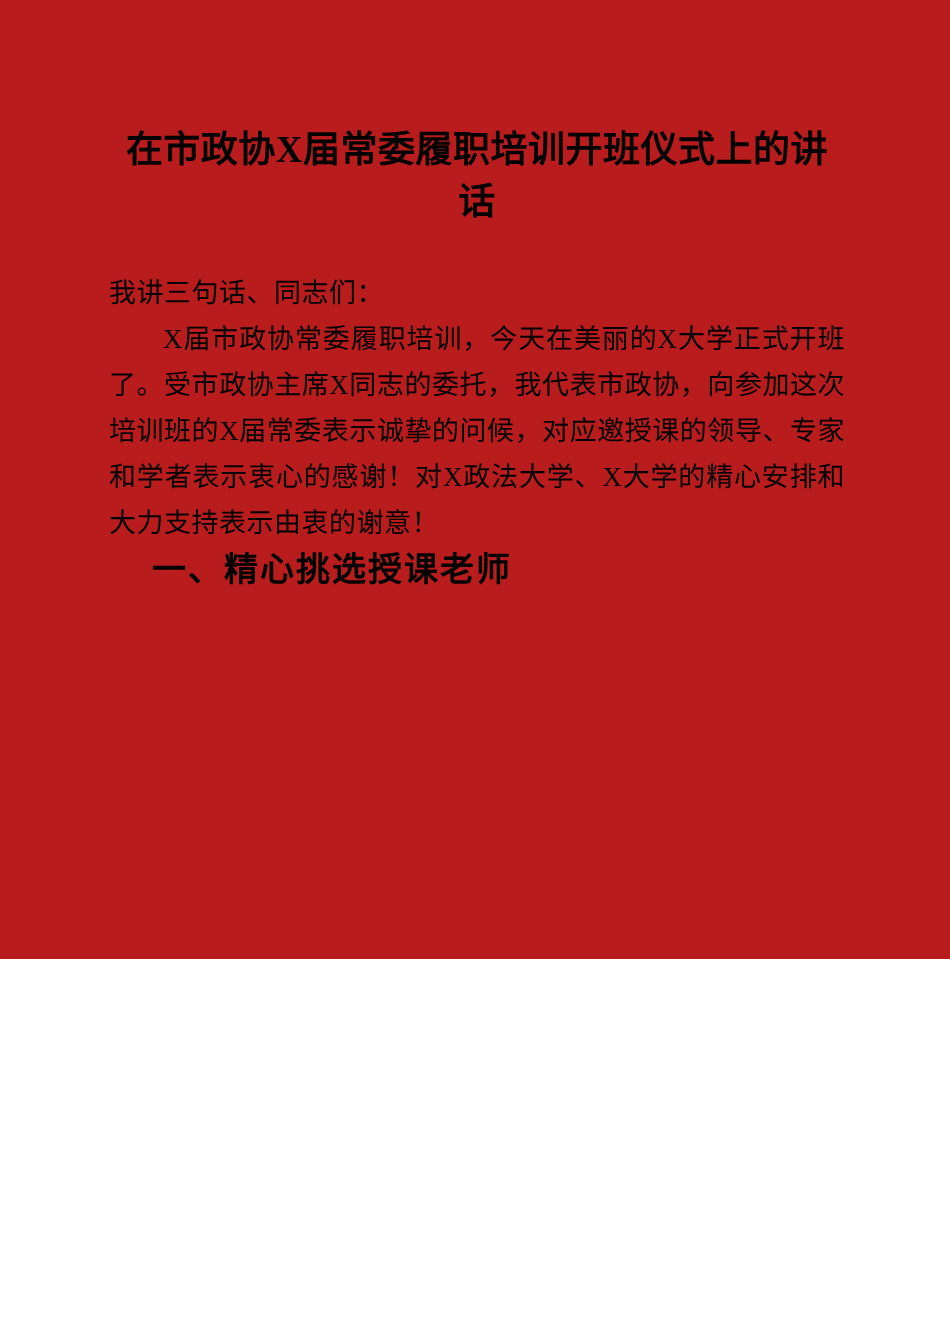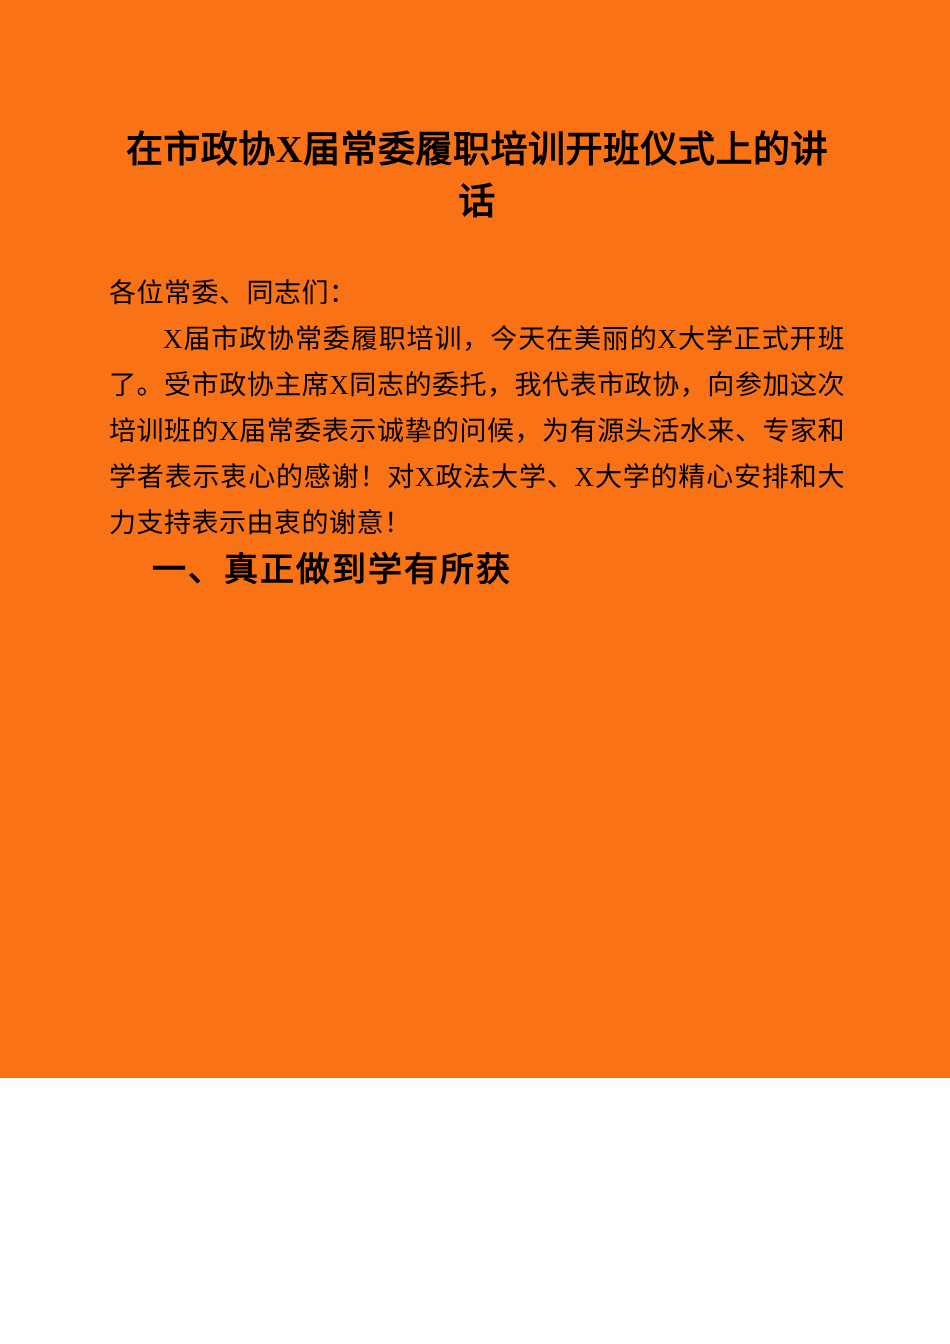--- a/index.html
+++ b/index.html
@@ -3,22 +3,22 @@
 <meta charset="utf-8">
 <style>
   html, body {
     margin: 0;
     padding: 0;
     background: #ffffff;
   }
   .page {
     position: relative;
     width: 950px;
-    height: 1078px;
-    background: #f97316;
+    height: 959px;
+    background: #b91c1c;
     color: #000000;
     overflow: hidden;
     box-sizing: border-box;
     padding: 124px 105px 0 109px;
     font-family: "Liberation Serif", "DejaVu Serif", serif;
   }
   .doc-title {
     font-family: "Liberation Serif", "DejaVu Serif", serif;
     font-weight: bold;
     font-size: 37px;
@@ -53,20 +53,20 @@
     color: #000000;
     text-align: left;
   }
 </style>
 </head>
 <body>
 
 <div class="page">
   <h1 class="doc-title">在市政协X届常委履职培训开班仪式上的讲话</h1>
 
-  <p class="para salutation">各位常委、同志们：</p>
+  <p class="para salutation">我讲三句话、同志们：</p>
 
-  <p class="para indent">X届市政协常委履职培训，今天在美丽的X大学正式开班了。受市政协主席X同志的委托，我代表市政协，向参加这次培训班的X届常委表示诚挚的问候，为有源头活水来、专家和学者表示衷心的感谢！对X政法大学、X大学的精心安排和大力支持表示由衷的谢意！</p>
+  <p class="para indent">X届市政协常委履职培训，今天在美丽的X大学正式开班了。受市政协主席X同志的委托，我代表市政协，向参加这次培训班的X届常委表示诚挚的问候，对应邀授课的领导、专家和学者表示衷心的感谢！对X政法大学、X大学的精心安排和大力支持表示由衷的谢意！</p>
 
 
-  <h2 class="section-heading">一、真正做到学有所获</h2>
+  <h2 class="section-heading">一、精心挑选授课老师</h2>
 
 </div>
 
 </body></html>

